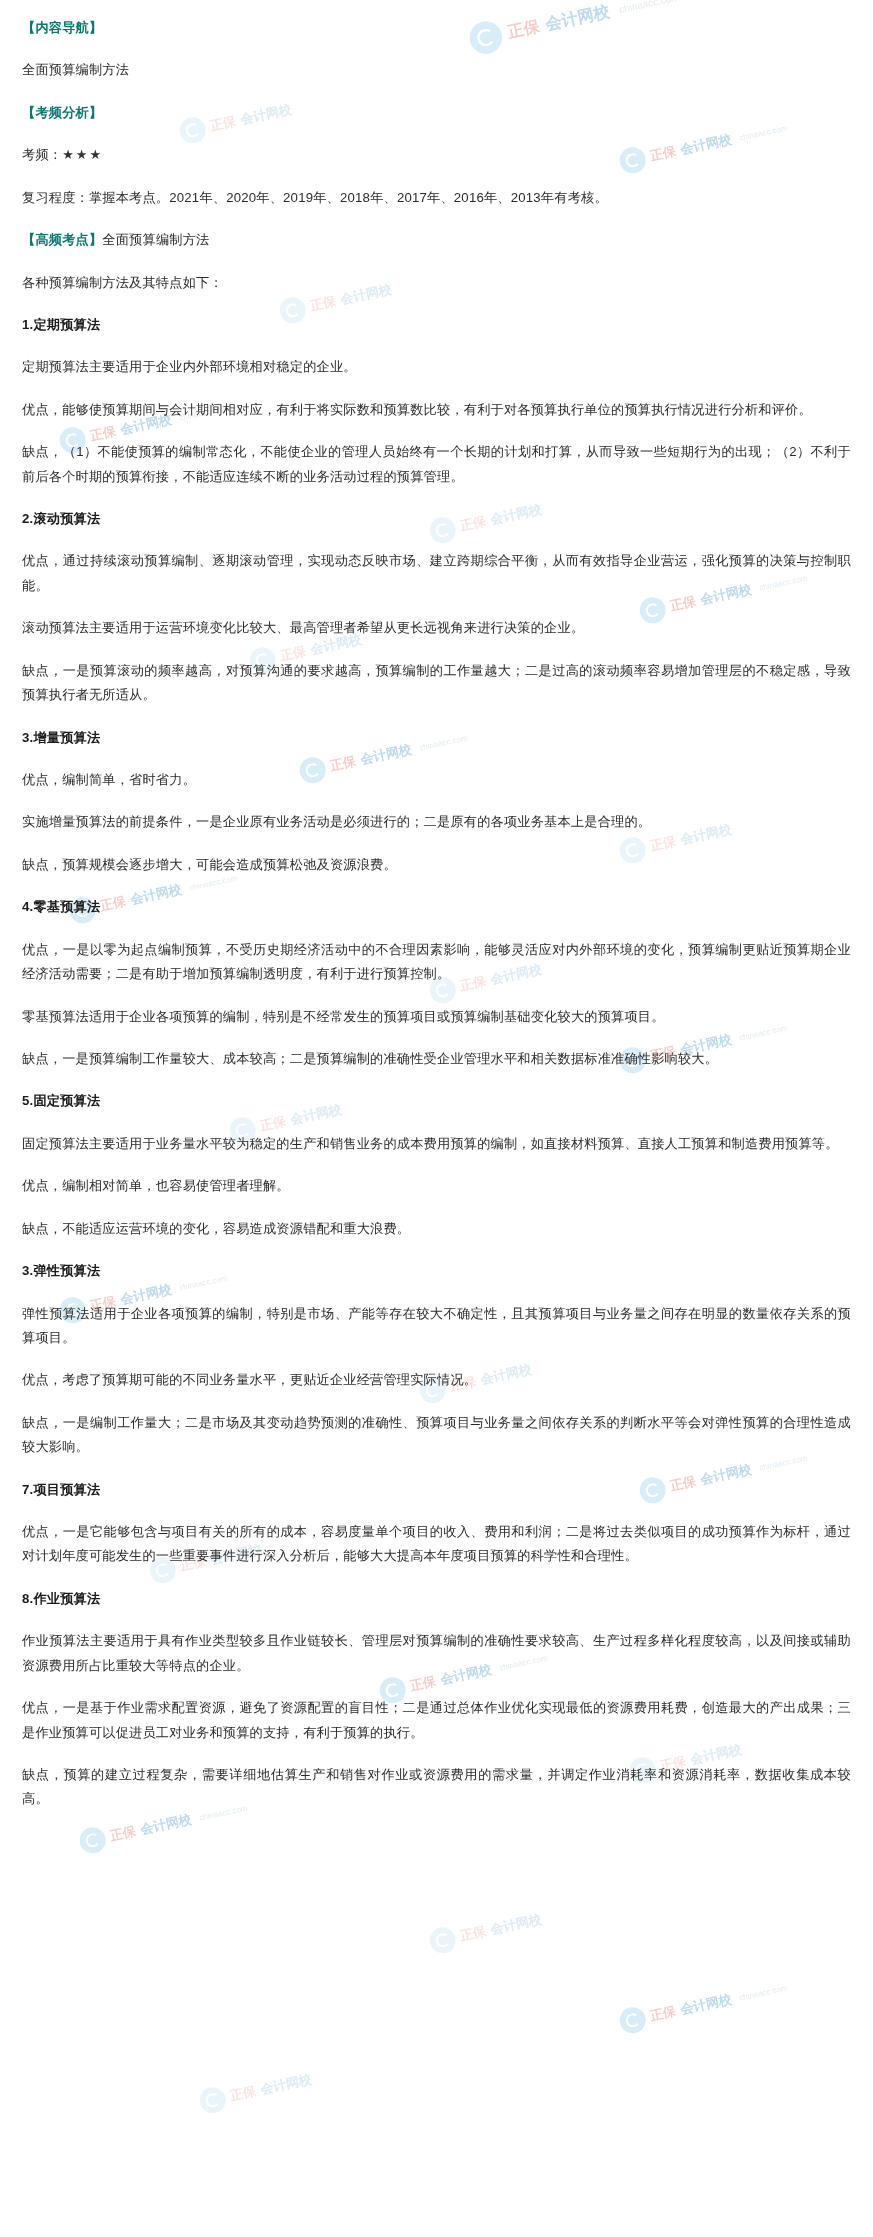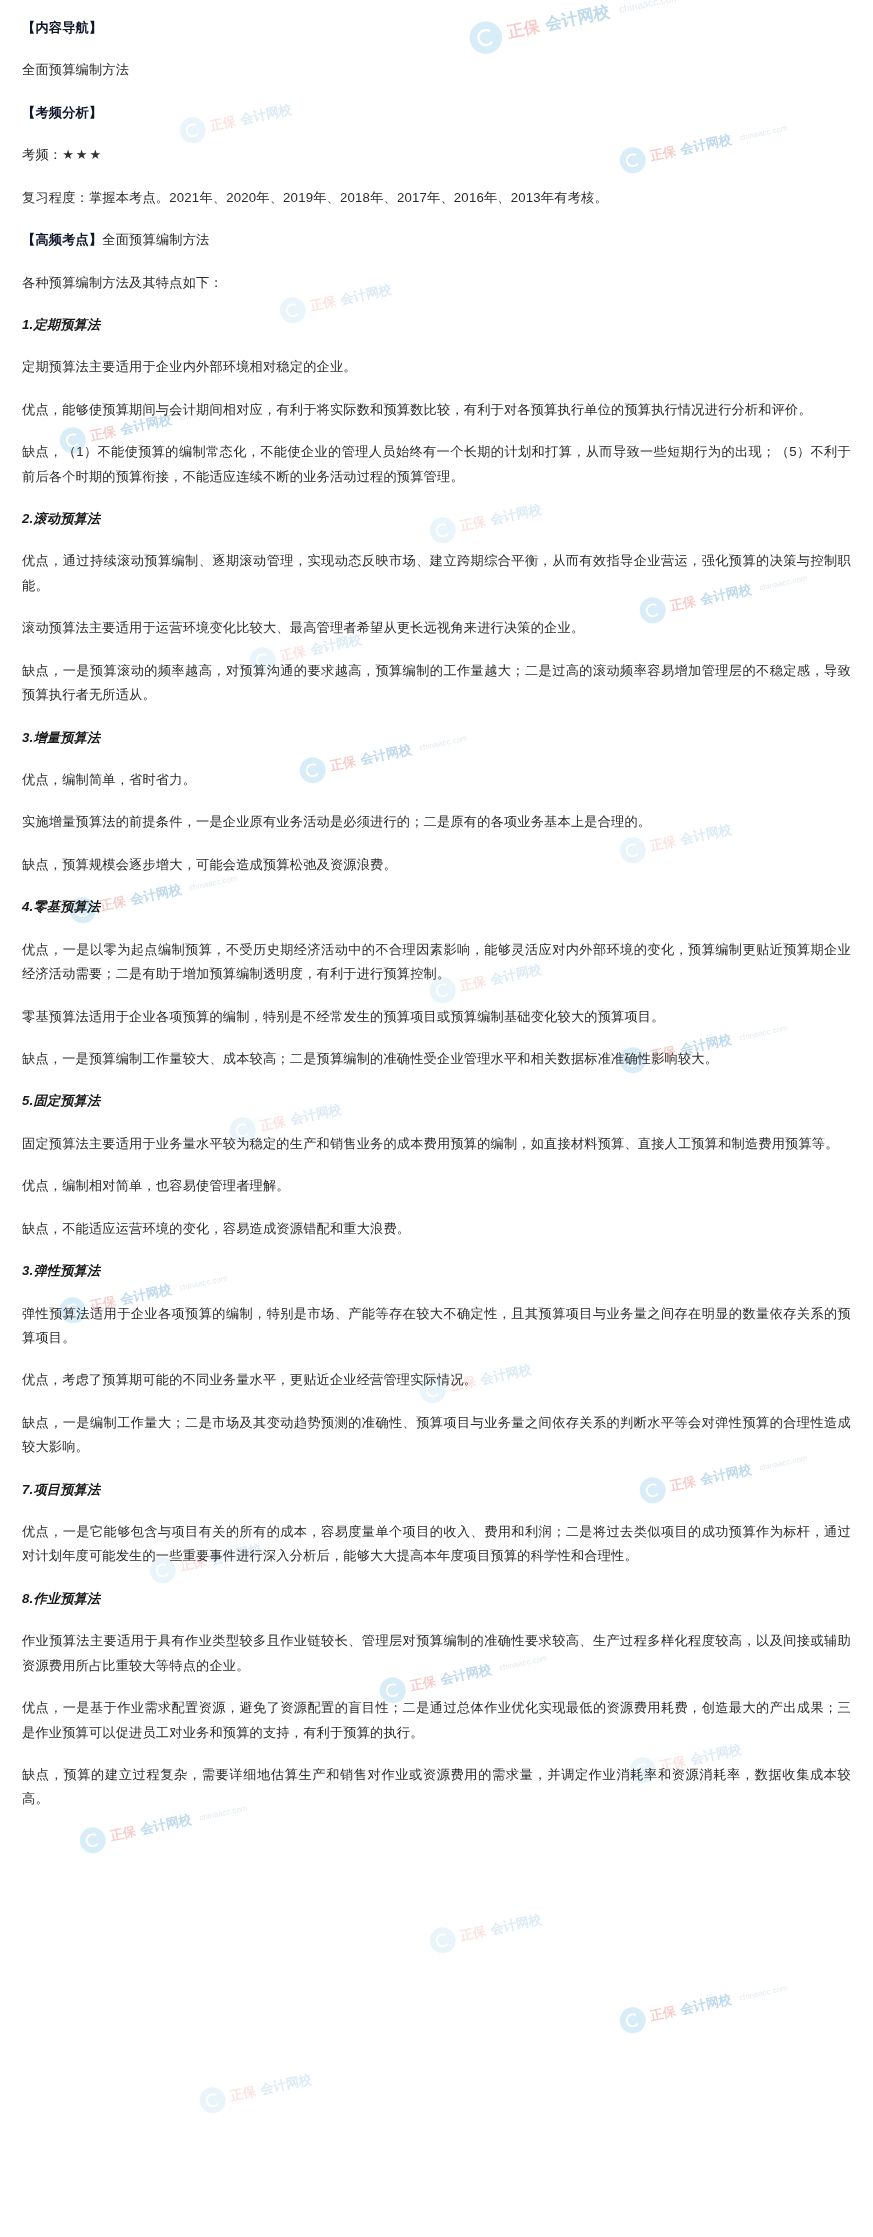--- a/index.html
+++ b/index.html
@@ -29,26 +29,25 @@
   .line {
     font-size: 13.2px;
     line-height: 1.85;
     color: #2b2b2b;
     margin: 0 0 18px 0;
     letter-spacing: 0.2px;
     text-align: justify;
   }
   .heading {
     font-weight: bold;
-    color: #0f172a;
+    color: #0f766e;
   }
   .subheading {
     font-weight: bold;
     color: #1a1a1a;
-    font-style: italic;
   }
   .stars {
     color: #333333;
     letter-spacing: 2px;
     font-size: 13px;
   }
 
   
   .wm-layer {
     position: absolute;
@@ -253,21 +252,21 @@
     <p class="line"><span>考频：</span><span class="stars">★★★</span></p>
     <p class="line">复习程度：掌握本考点。2021年、2020年、2019年、2018年、2017年、2016年、2013年有考核。</p>
 
     <p class="line"><span class="heading">【高频考点】</span><span>全面预算编制方法</span></p>
 
     <p class="line">各种预算编制方法及其特点如下：</p>
 
     <p class="line subheading">1.定期预算法</p>
     <p class="line">定期预算法主要适用于企业内外部环境相对稳定的企业。</p>
     <p class="line">优点，能够使预算期间与会计期间相对应，有利于将实际数和预算数比较，有利于对各预算执行单位的预算执行情况进行分析和评价。</p>
-    <p class="line">缺点，（1）不能使预算的编制常态化，不能使企业的管理人员始终有一个长期的计划和打算，从而导致一些短期行为的出现；（5）不利于前后各个时期的预算衔接，不能适应连续不断的业务活动过程的预算管理。</p>
+    <p class="line">缺点，（1）不能使预算的编制常态化，不能使企业的管理人员始终有一个长期的计划和打算，从而导致一些短期行为的出现；（2）不利于前后各个时期的预算衔接，不能适应连续不断的业务活动过程的预算管理。</p>
 
     <p class="line subheading">2.滚动预算法</p>
     <p class="line">优点，通过持续滚动预算编制、逐期滚动管理，实现动态反映市场、建立跨期综合平衡，从而有效指导企业营运，强化预算的决策与控制职能。</p>
     <p class="line">滚动预算法主要适用于运营环境变化比较大、最高管理者希望从更长远视角来进行决策的企业。</p>
     <p class="line">缺点，一是预算滚动的频率越高，对预算沟通的要求越高，预算编制的工作量越大；二是过高的滚动频率容易增加管理层的不稳定感，导致预算执行者无所适从。</p>
 
     <p class="line subheading">3.增量预算法</p>
     <p class="line">优点，编制简单，省时省力。</p>
     <p class="line">实施增量预算法的前提条件，一是企业原有业务活动是必须进行的；二是原有的各项业务基本上是合理的。</p>
     <p class="line">缺点，预算规模会逐步增大，可能会造成预算松弛及资源浪费。</p>

